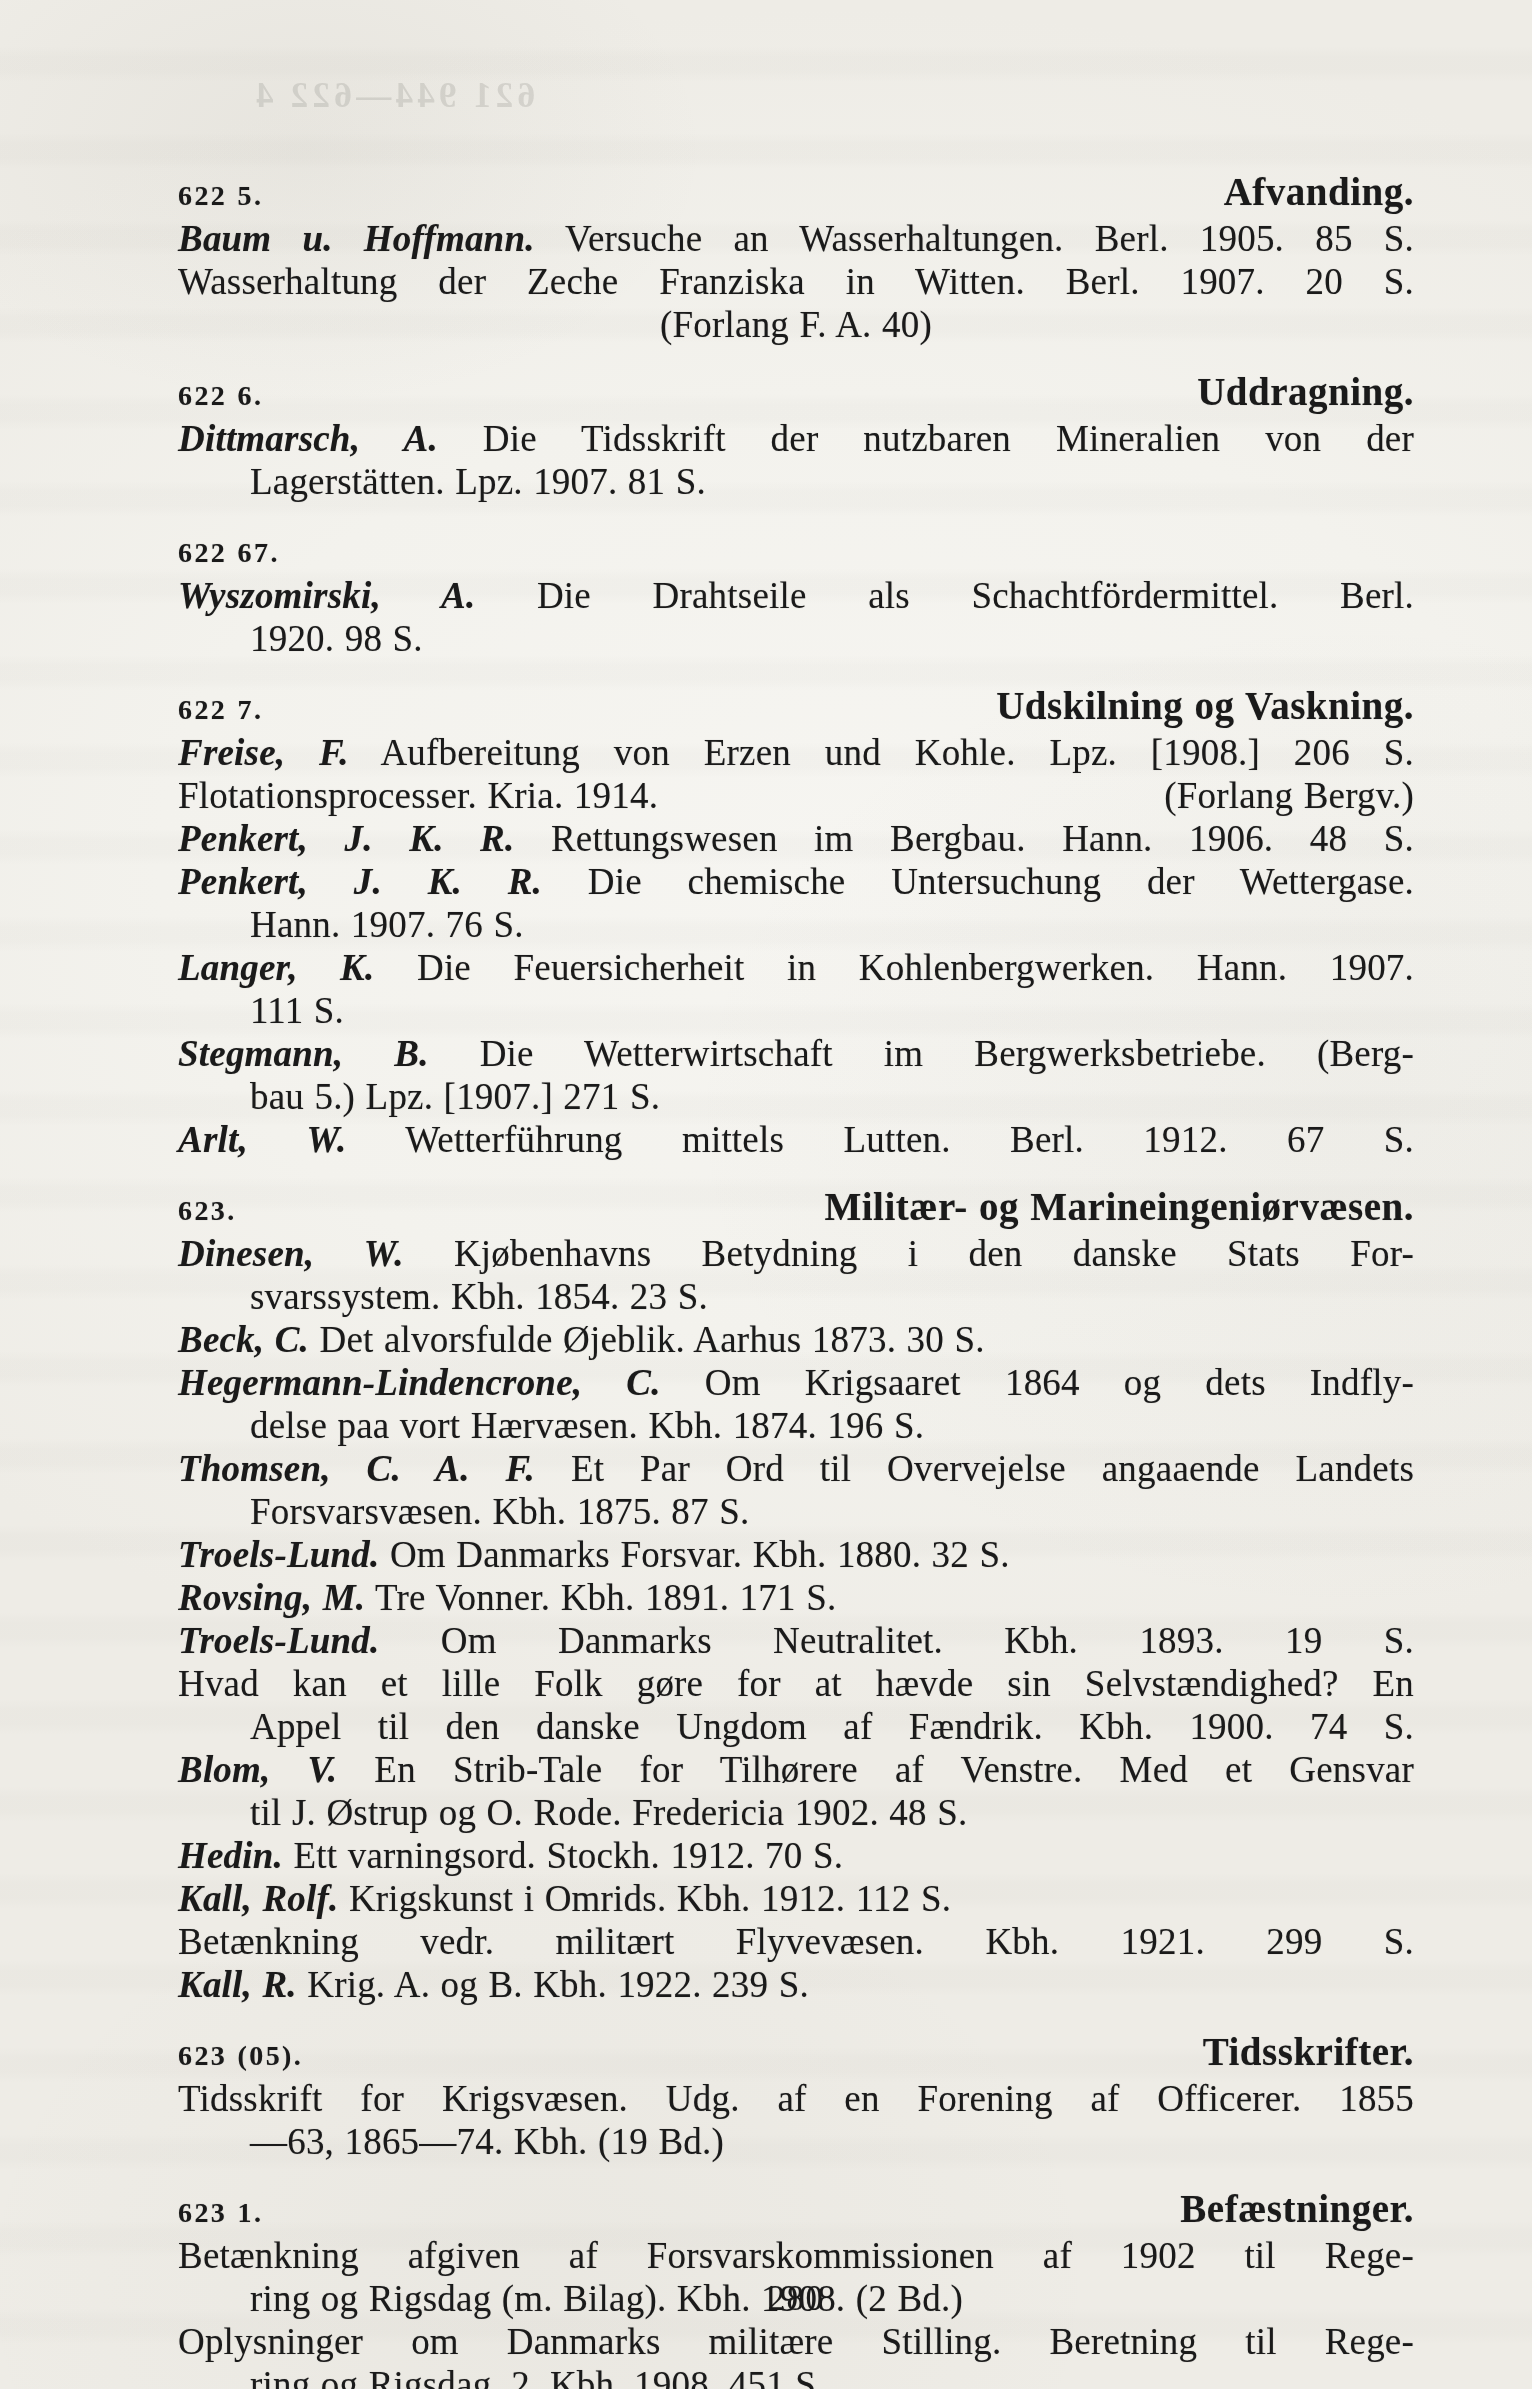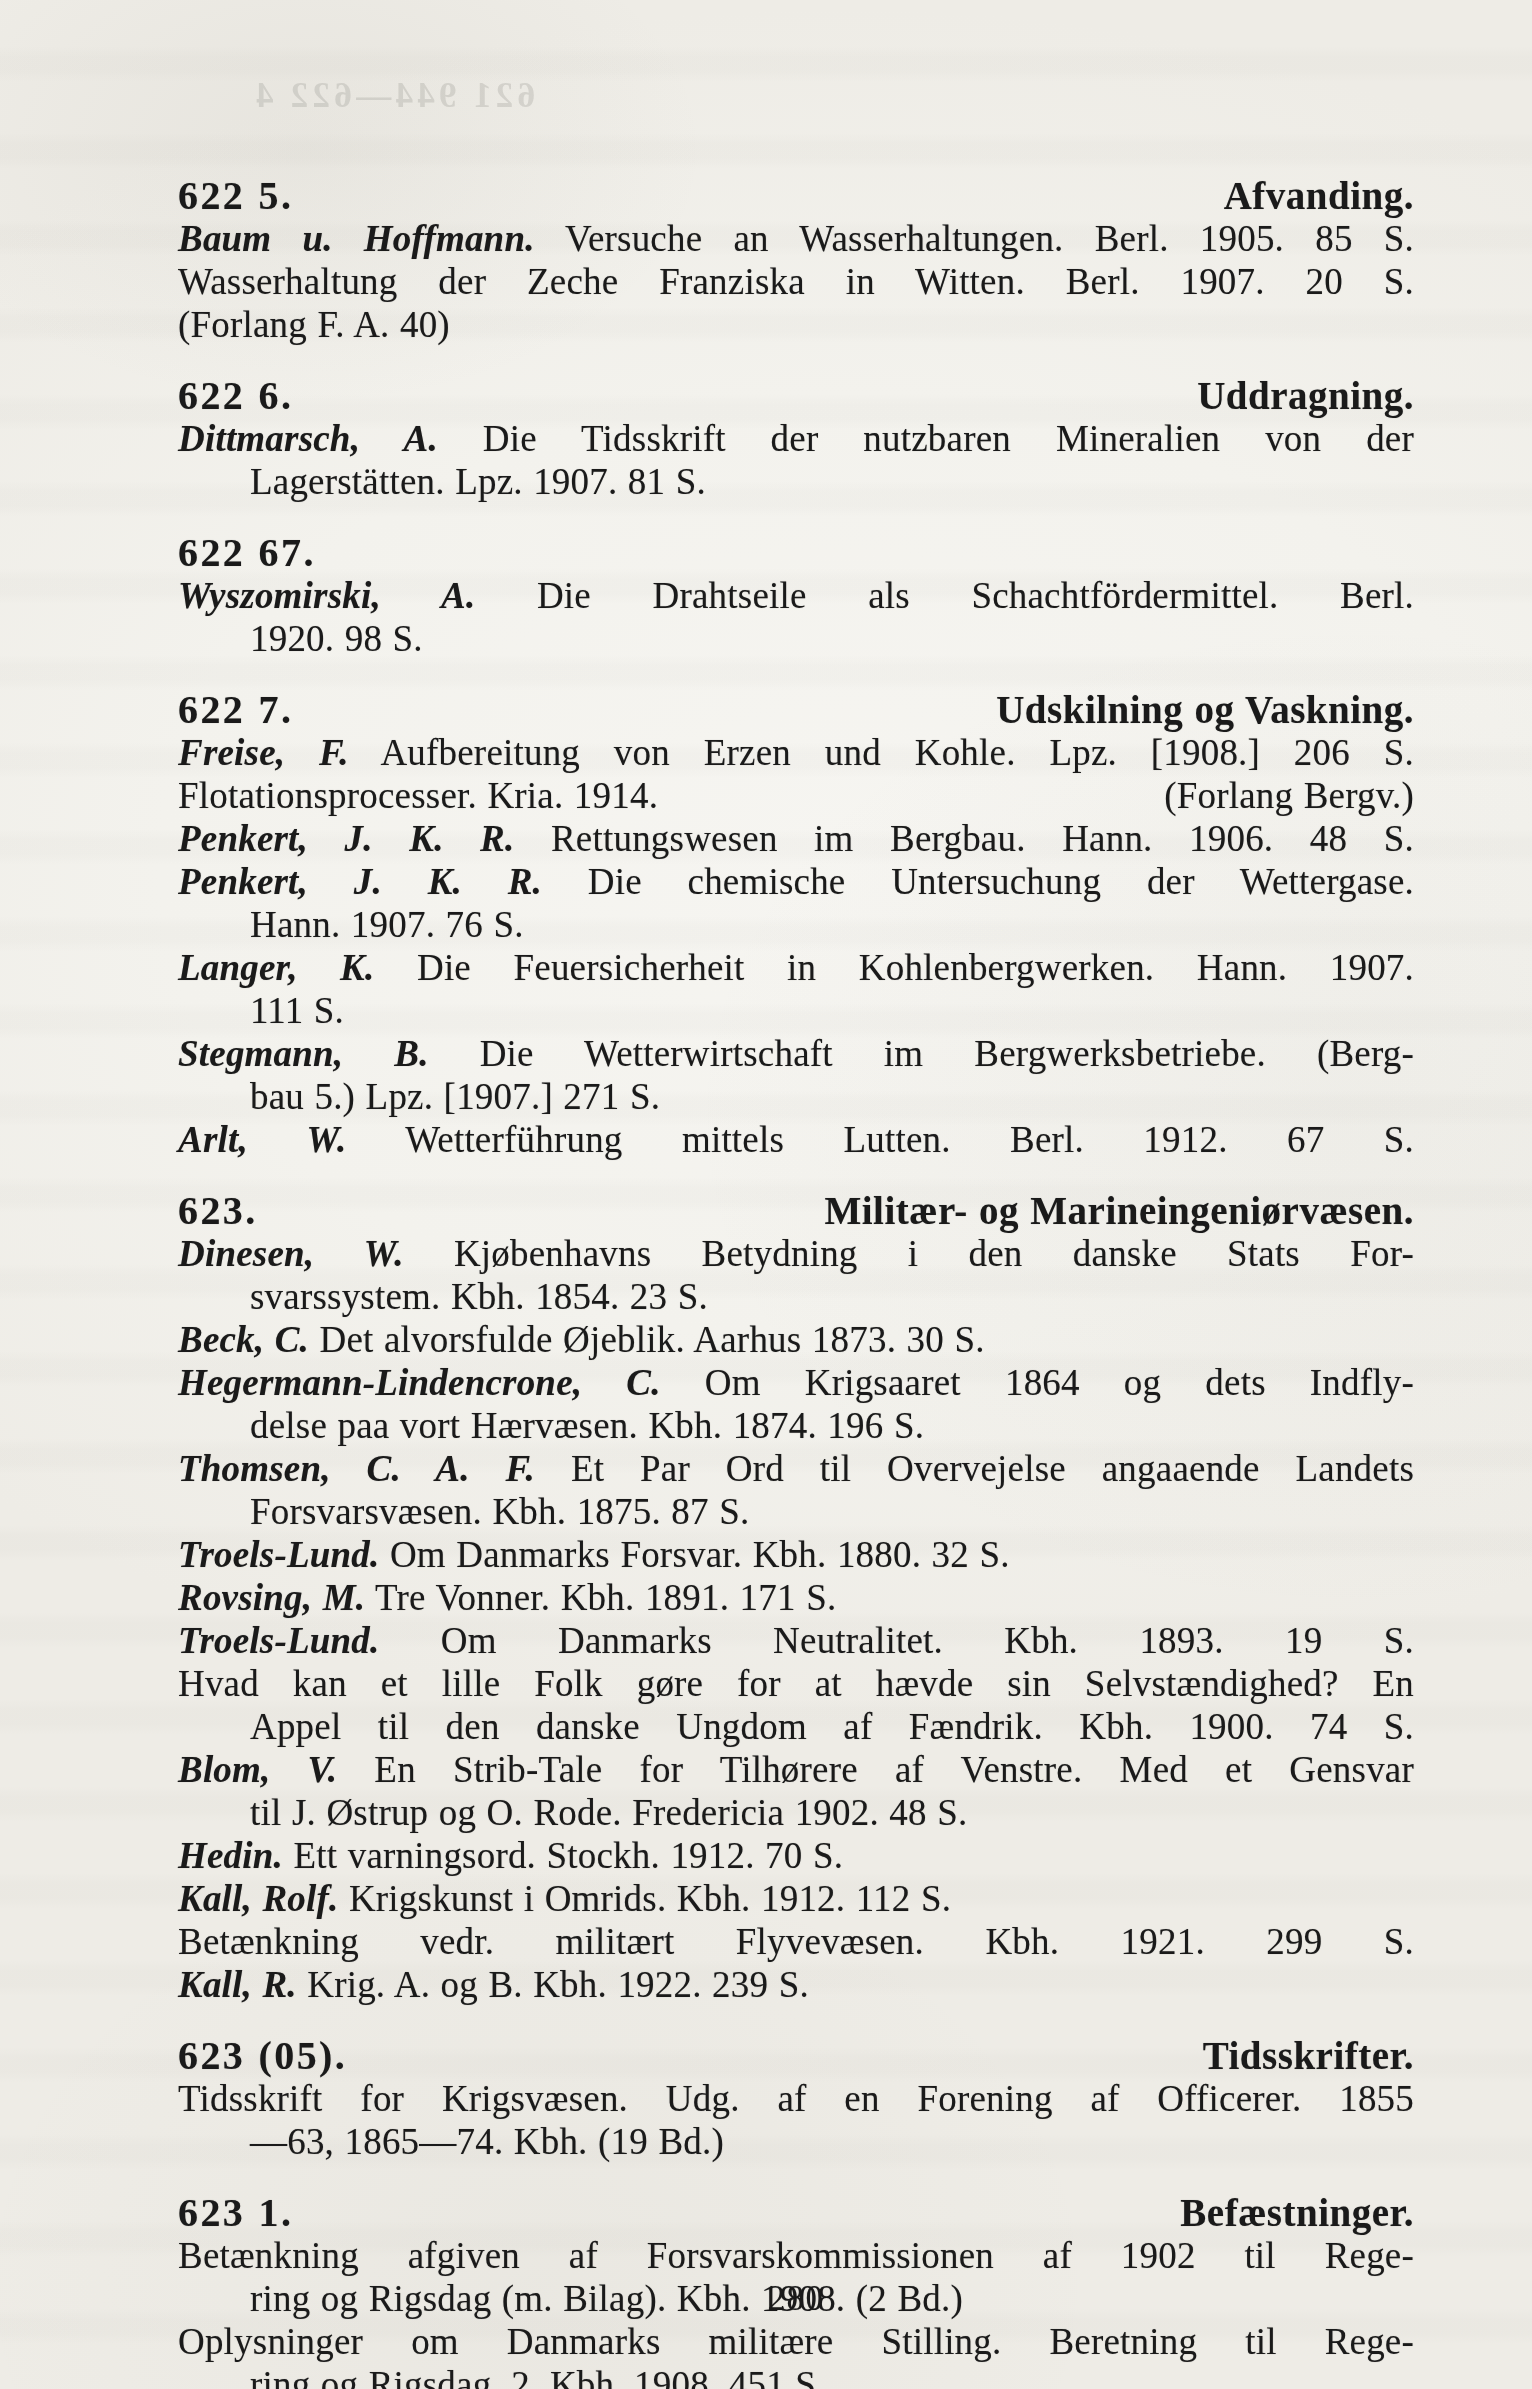--- a/index.html
+++ b/index.html
@@ -45,25 +45,25 @@
   }
   .line {
     font-size: 37px;
     line-height: 43px;
     letter-spacing: 0.2px;
     word-spacing: 1px;
     text-shadow: 0 0 1px rgba(25,25,25,0.32);
   }
   .plainline { white-space: nowrap; }
   .j { text-align: justify; text-align-last: justify; }
-  .right { text-align: left; white-space: nowrap; }
+  .right { text-align: center; white-space: nowrap; }
   .cont { padding-left: 72px; }
   .split { display: flex; justify-content: space-between; white-space: nowrap; }
   .header { display: flex; justify-content: space-between; align-items: baseline; font-weight: bold; white-space: nowrap; }
-  .code { font-size: 40px; letter-spacing: 2.4px; margin-top: 28px; }
+  .code { font-size: 28px; letter-spacing: 2.4px; margin-top: 28px; }
   .heading { font-size: 39px; letter-spacing: 0.5px; }
   .author { font-weight: bold; font-style: italic; }
   .pagenum {
     position: absolute;
     left: 178px; top: 2279px;
     width: 1236px;
     text-align: center;
     font-size: 35px;
     letter-spacing: 1.4px;
     text-shadow: 0 0 1px rgba(25,25,25,0.32);

